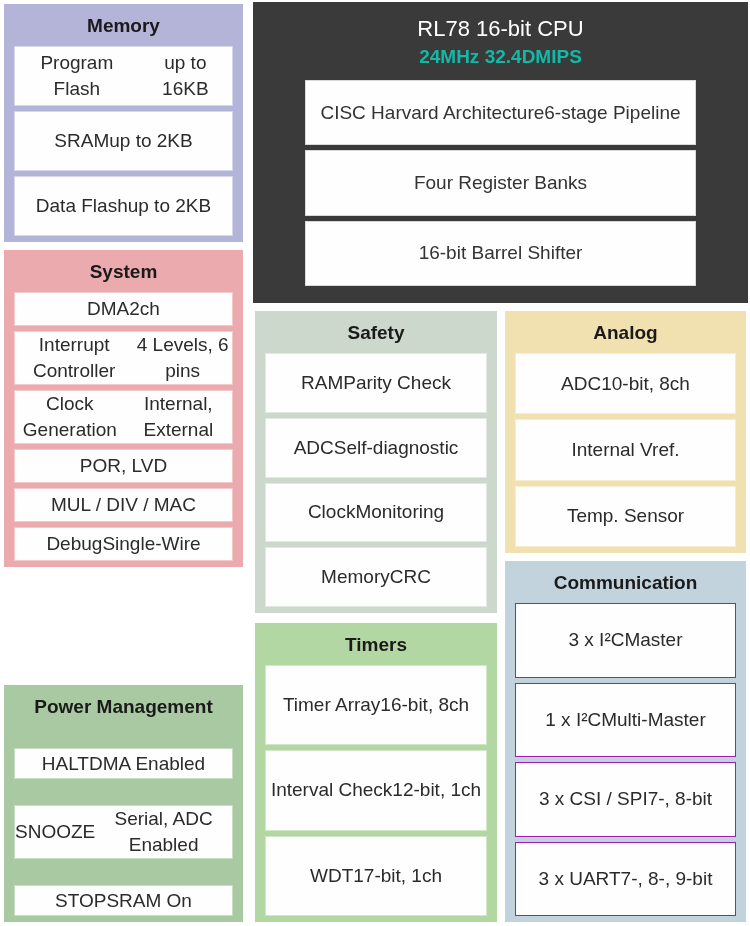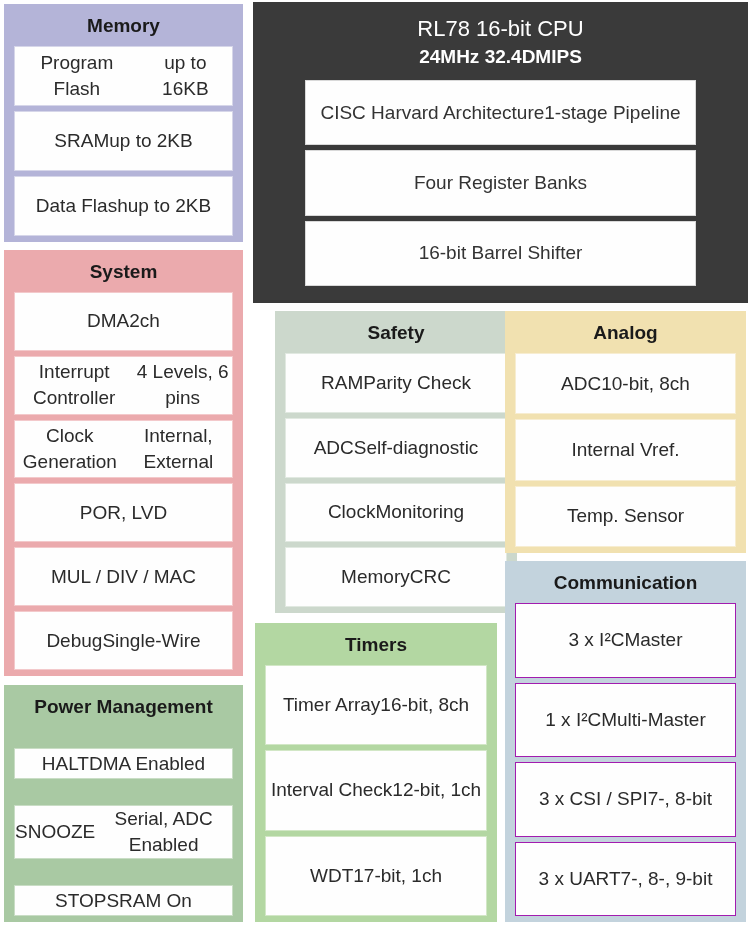--- a/index.html
+++ b/index.html
@@ -43,50 +43,50 @@
     text-align: center;
     font-size: 19px;
     line-height: 26px;
     color: #2b2b2b;
   }
 
   
   .block-memory { left: 4px;   top: 4px;   width: 239px; height: 238px; background: #b4b4d8; }
   .block-memory .cell { border: 1px solid #d6d6e9; }
 
-  .block-system { left: 4px;   top: 250px; width: 239px; height: 426px; background: #ebaaad; }
+  .block-system { left: 4px;   top: 250px; width: 239px; height: 317px; background: #ebaaad; }
   .block-system .cell { border: 1px solid #f3c9cb; }
 
   .block-power  { left: 4px;   top: 685px; width: 239px; height: 237px; background: #a9c9a3; }
   .block-power .cell { border: 1px solid #c9ddc5; margin-top: 21px; }
 
   .block-cpu    { left: 253px; top: 2px;   width: 495px; height: 301px; background: #3a3a3a;
                   padding: 12px 52px 17px 52px; }
   .block-cpu .cells { }
   .block-cpu .cell { border: 1px solid #d9d9d9; color: #333333; }
 
-  .block-safety { left: 255px; top: 311px; width: 242px; height: 302px; background: #ccd8cc; margin-left: 20px; }
+  .block-safety { left: 255px; top: 311px; width: 242px; height: 302px; background: #ccd8cc; }
   .block-safety .cell { border: 1px solid #e1e9e1; }
 
   .block-timers { left: 255px; top: 623px; width: 242px; height: 299px; background: #b3d7a2; justify-content: space-between; }
   .block-timers .cell { border: 1px solid #d2e7c6; }
 
   .block-analog { left: 505px; top: 311px; width: 241px; height: 242px; background: #f1e1b0; }
   .block-analog .cell { border: 1px solid #f7edd1; }
 
   .block-comm   { left: 505px; top: 561px; width: 241px; height: 361px; background: #c3d3dd; }
   .block-comm .cell { border: 1px solid #a21caf; }
 
   
   .cpu-title {
     text-align: center; color: #ffffff;
     font-size: 22px; font-weight: 400; line-height: 30px;
   }
   .cpu-subtitle {
-    text-align: center; color: #ffffff;
+    text-align: center; color: #14b8a6;
     font-size: 19px; font-weight: bold; line-height: 26px;
     margin-bottom: 10px;
   }
 </style>
 </head>
 <body>
 
 <div class="canvas">
 
   <section class="block block-memory">
@@ -106,21 +106,21 @@
       </div>
     </div>
   </section>
 
   <section class="block block-cpu">
     <div class="cpu-title">RL78 16-bit CPU</div>
     <div class="cpu-subtitle">24MHz 32.4DMIPS</div>
     <div class="cells">
       <div class="cell">
         <span>CISC Harvard Architecture</span>
-        <span>1-stage Pipeline</span>
+        <span>6-stage Pipeline</span>
       </div>
       <div class="cell">
         <span>Four Register Banks</span>
       </div>
       <div class="cell">
         <span>16-bit Barrel Shifter</span>
       </div>
     </div>
   </section>
 

